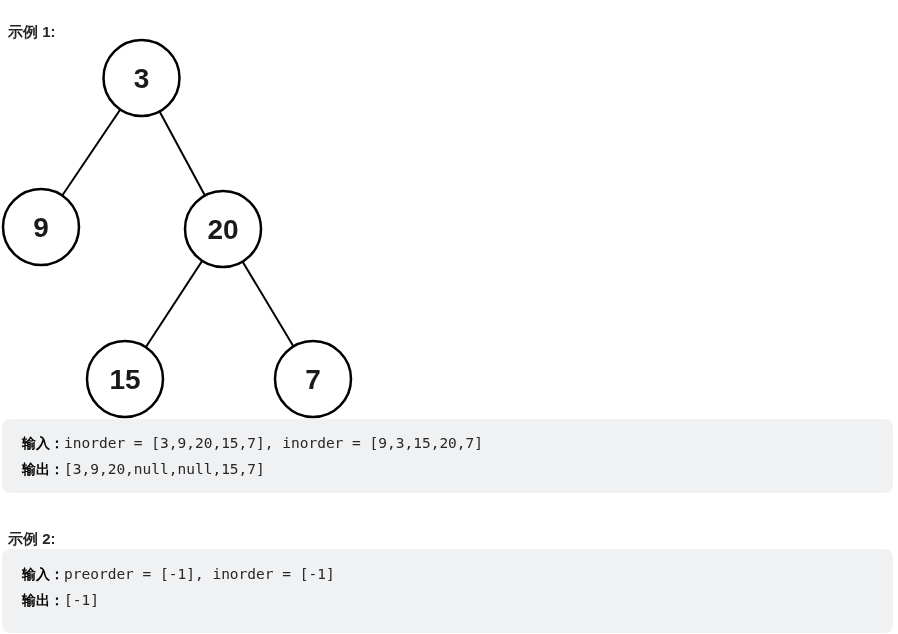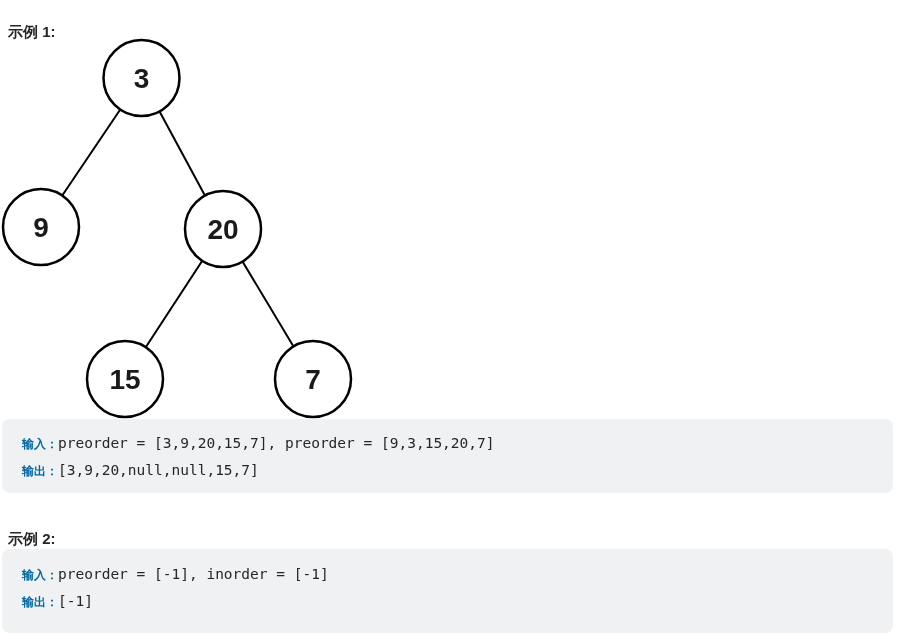--- a/index.html
+++ b/index.html
@@ -52,22 +52,22 @@
     line-height: 26px;
     color: #262626;
     white-space: pre;
     overflow: hidden;
   }
   #code-block-1 { top: 419px; height: 74px; }
   #code-block-2 { top: 549px; height: 84px; padding-top: 12px; }
   .io-label {
     font-weight: 700;
     font-family: "Liberation Sans", "DejaVu Sans", sans-serif;
-    font-size: 12px;
-    color: #0369a1;
+    font-size: 14px;
+    color: #000000;
   }
   .io-value { color: #262626; }
 </style>
 </head>
 <body>
 
 <div class="frame">
 
   <div class="example-heading" id="heading-1">示例 1:</div>
 
@@ -81,21 +81,21 @@
       <circle cx="41" cy="191" r="38" fill="#ffffff" stroke="#000000" stroke-width="2.5"></circle>
       <text x="41" y="191" text-anchor="middle" dominant-baseline="central" class="node-label">9</text>
       <circle cx="223" cy="193" r="38" fill="#ffffff" stroke="#000000" stroke-width="2.5"></circle>
       <text x="223" y="193" text-anchor="middle" dominant-baseline="central" class="node-label">20</text>
       <circle cx="125" cy="343" r="38" fill="#ffffff" stroke="#000000" stroke-width="2.5"></circle>
       <text x="125" y="343" text-anchor="middle" dominant-baseline="central" class="node-label">15</text>
       <circle cx="313" cy="343" r="38" fill="#ffffff" stroke="#000000" stroke-width="2.5"></circle>
       <text x="313" y="343" text-anchor="middle" dominant-baseline="central" class="node-label">7</text>
     </svg>
 
-  <div class="code-block" id="code-block-1"><span class="io-label">输入：</span><span class="io-value">preorder = [3,9,20,15,7], preorder = [9,3,15,20,7]</span>
+  <div class="code-block" id="code-block-1"><span class="io-label">输入：</span><span class="io-value">inorder = [3,9,20,15,7], inorder = [9,3,15,20,7]</span>
 <span class="io-label">输出：</span><span class="io-value">[3,9,20,null,null,15,7]</span></div>
 
   <div class="example-heading" id="heading-2">示例 2:</div>
 
   <div class="code-block" id="code-block-2"><span class="io-label">输入：</span><span class="io-value">preorder = [-1], inorder = [-1]</span>
 <span class="io-label">输出：</span><span class="io-value">[-1]</span></div>
 
 </div>
 
 </body></html>

